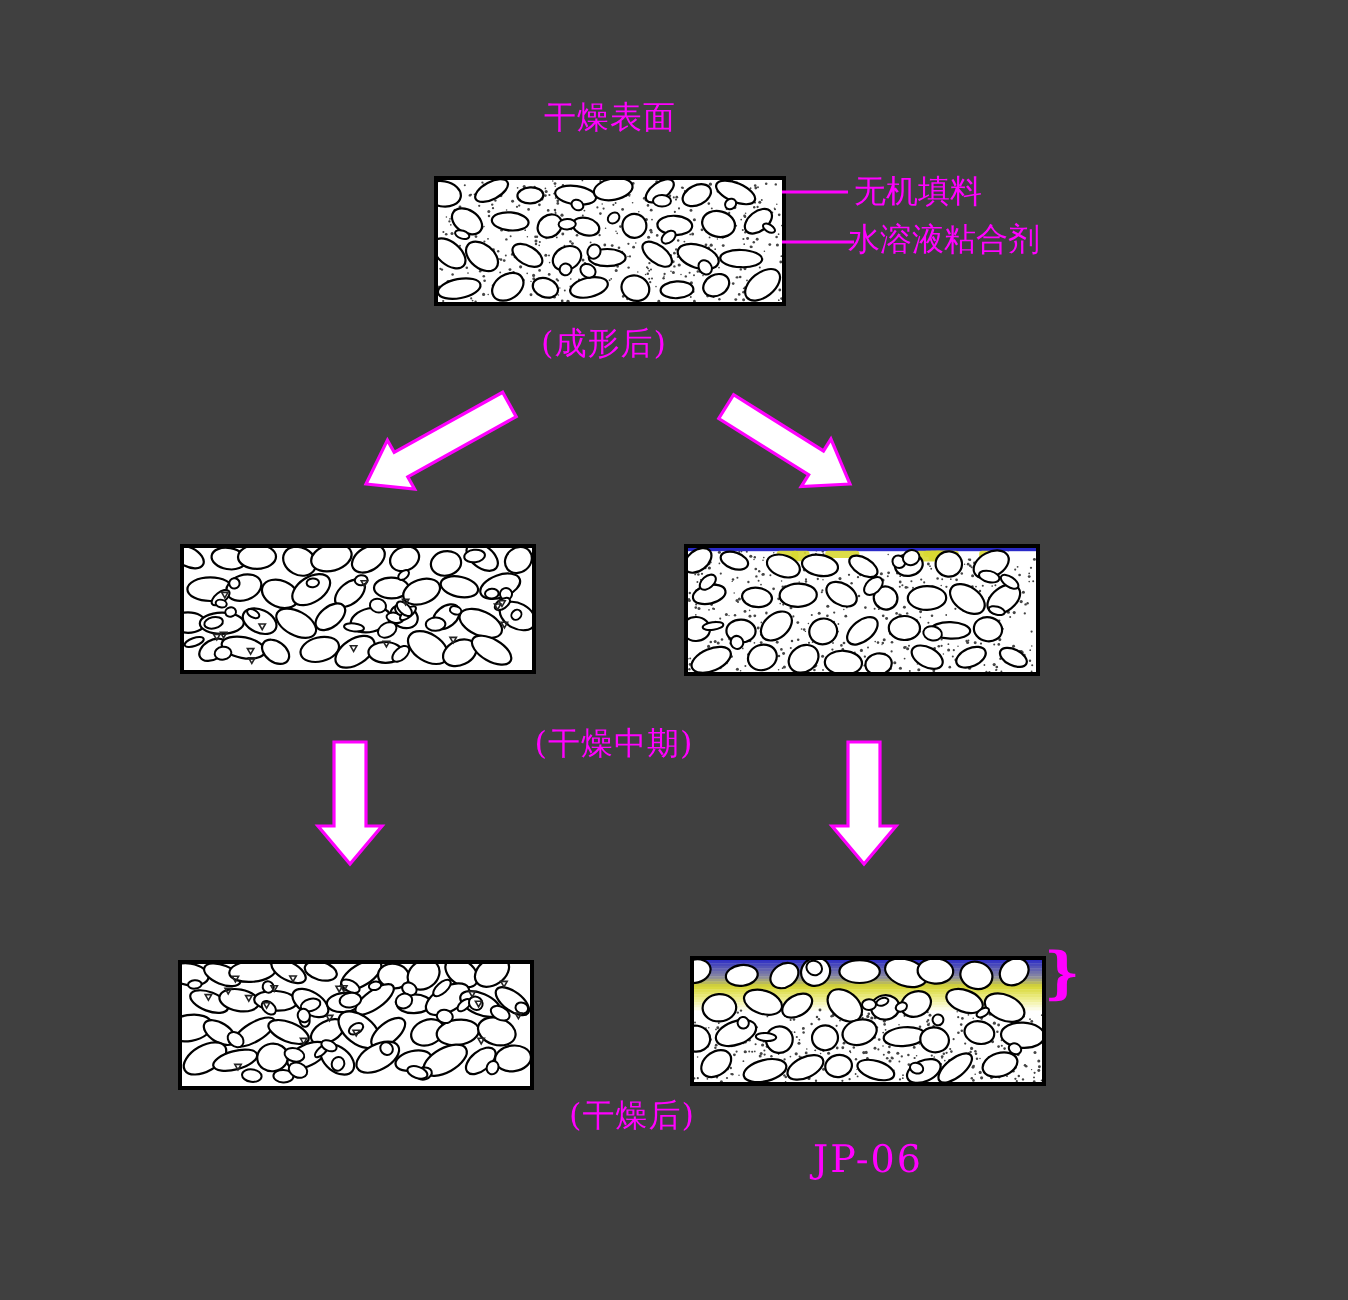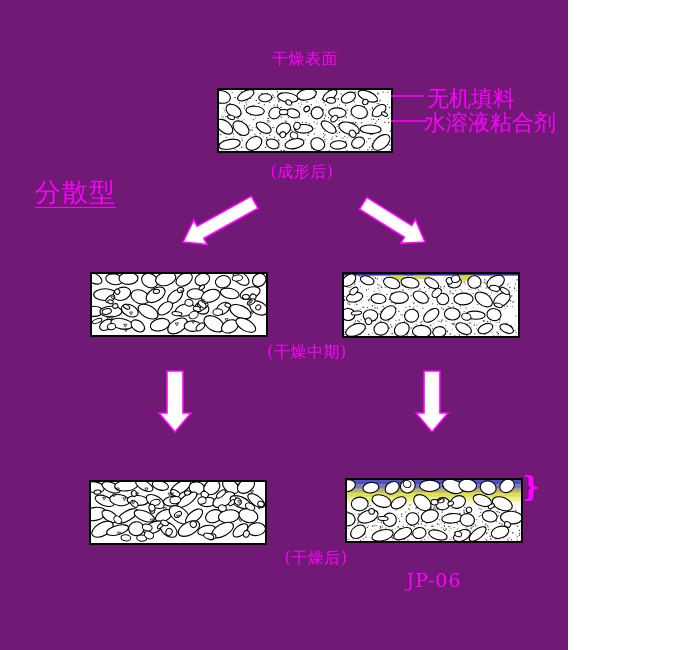--- a/index.html
+++ b/index.html
@@ -1,21 +1,21 @@
 <!DOCTYPE html>
 <html><head>
 <meta charset="utf-8">
 <style>
   html,body{margin:0;padding:0;background:#fff;}
-  #canvas{position:relative;width:568px;height:650px;background:#701a75;overflow:hidden;
+  #canvas{position:relative;width:674px;height:650px;background:#404040;overflow:hidden;
           font-family:"DejaVu Serif","Liberation Serif",serif;}
   .t{position:absolute;color:#ff00ff;white-space:nowrap;line-height:1;}
   .c{transform:translateX(-50%);}
   .s16{font-size:16px;letter-spacing:0.5px;}
-  .s17{font-size:22px;}
+  .s17{font-size:16px;}
   .title{font-size:26px;letter-spacing:1px;border-bottom:1.6px solid #ff00ff;padding-bottom:2px;}
   .prod{font-size:19px;letter-spacing:1px;}
   .brace{font-size:28px;font-weight:bold;}
   .conc{font-size:17px;letter-spacing:2px;}
   .tex{position:absolute;}
   #overlay{position:absolute;left:0;top:0;pointer-events:none;}
 </style>
 </head>
 <body>
 
@@ -630,21 +630,20 @@
       <ellipse cx="89.8" cy="21.0" rx="3.1" ry="2.5" fill="#fff" stroke="#000" stroke-width="1" transform="rotate(-37 89.8 21.0)"></ellipse>
       <ellipse cx="65.8" cy="46.7" rx="3.0" ry="2.9" fill="#fff" stroke="#000" stroke-width="1" transform="rotate(-33 65.8 46.7)"></ellipse>
       <rect x="1" y="1" width="174" height="63" fill="none" stroke="#000" stroke-width="2"></rect>
     </svg>
 
   <div class="t s17" style="left:427px;top:88px;">无机填料</div>
   <div class="t s17" style="left:424px;top:112px;">水溶液粘合剂</div>
 
   <div class="t s16 c" style="left:302px;top:164px;">(成形后)</div>
 
-  <div class="t title" style="left:35px;top:179px;">分散型</div>
 
   <svg class="tex" id="tex-mid-disp" style="left:90px;top:272px;" width="178" height="65">
       <rect x="0" y="0" width="178" height="65" fill="#fff"></rect>
       <ellipse cx="4.0" cy="6.4" rx="8.5" ry="4.8" fill="#fff" stroke="#000" stroke-width="1.1" transform="rotate(27 4.0 6.4)"></ellipse>
       <ellipse cx="24.3" cy="7.3" rx="8.6" ry="5.3" fill="#fff" stroke="#000" stroke-width="1.1" transform="rotate(10 24.3 7.3)"></ellipse>
       <ellipse cx="38.5" cy="6.4" rx="9.5" ry="6.0" fill="#fff" stroke="#000" stroke-width="1.1" transform="rotate(-1 38.5 6.4)"></ellipse>
       <ellipse cx="59.8" cy="8.6" rx="8.6" ry="6.8" fill="#fff" stroke="#000" stroke-width="1.1" transform="rotate(29 59.8 8.6)"></ellipse>
       <ellipse cx="75.7" cy="6.8" rx="10.3" ry="6.6" fill="#fff" stroke="#000" stroke-width="1.1" transform="rotate(-15 75.7 6.8)"></ellipse>
       <ellipse cx="94.2" cy="7.5" rx="8.9" ry="5.8" fill="#fff" stroke="#000" stroke-width="1.1" transform="rotate(-31 94.2 7.5)"></ellipse>
       <ellipse cx="112.3" cy="7.4" rx="7.5" ry="5.9" fill="#fff" stroke="#000" stroke-width="1.1" transform="rotate(-24 112.3 7.4)"></ellipse>
@@ -1330,21 +1329,21 @@
       <ellipse cx="107.4" cy="8.9" rx="3.3" ry="3.0" fill="#fff" stroke="#000" stroke-width="1" transform="rotate(43 107.4 8.9)"></ellipse>
       <ellipse cx="124.3" cy="44.7" rx="4.7" ry="3.5" fill="#fff" stroke="#000" stroke-width="1" transform="rotate(12 124.3 44.7)"></ellipse>
       <ellipse cx="26.5" cy="49.2" rx="3.1" ry="3.3" fill="#fff" stroke="#000" stroke-width="1" transform="rotate(-29 26.5 49.2)"></ellipse>
       <ellipse cx="113.6" cy="6.8" rx="4.2" ry="3.7" fill="#fff" stroke="#000" stroke-width="1" transform="rotate(-21 113.6 6.8)"></ellipse>
       <ellipse cx="162.8" cy="18.9" rx="5.0" ry="2.5" fill="#fff" stroke="#000" stroke-width="1" transform="rotate(34 162.8 18.9)"></ellipse>
       <ellipse cx="14.5" cy="41.0" rx="5.2" ry="1.9" fill="#fff" stroke="#000" stroke-width="1" transform="rotate(-8 14.5 41.0)"></ellipse>
       <ellipse cx="11.9" cy="19.1" rx="4.7" ry="2.9" fill="#fff" stroke="#000" stroke-width="1" transform="rotate(-41 11.9 19.1)"></ellipse>
       <rect x="1" y="1" width="176" height="64" fill="none" stroke="#000" stroke-width="2"></rect>
     </svg>
 
-  <div class="t s16 c" style="left:307px;top:344px;">(干燥中期)</div>
+  <div class="t s16 c" style="left:307px;top:364px;">(干燥中期)</div>
 
   <svg class="tex" id="tex-dry-disp" style="left:89px;top:480px;" width="178" height="65">
       <rect x="0" y="0" width="178" height="65" fill="#fff"></rect>
       <ellipse cx="5.6" cy="7.2" rx="9.8" ry="5.4" fill="#fff" stroke="#000" stroke-width="1.1" transform="rotate(9 5.6 7.2)"></ellipse>
       <ellipse cx="22.2" cy="7.4" rx="9.7" ry="4.7" fill="#fff" stroke="#000" stroke-width="1.1" transform="rotate(22 22.2 7.4)"></ellipse>
       <ellipse cx="37.2" cy="5.6" rx="11.6" ry="5.3" fill="#fff" stroke="#000" stroke-width="1.1" transform="rotate(-5 37.2 5.6)"></ellipse>
       <ellipse cx="55.3" cy="5.6" rx="9.4" ry="4.5" fill="#fff" stroke="#000" stroke-width="1.1" transform="rotate(28 55.3 5.6)"></ellipse>
       <ellipse cx="71.4" cy="5.5" rx="8.2" ry="4.5" fill="#fff" stroke="#000" stroke-width="1.1" transform="rotate(15 71.4 5.5)"></ellipse>
       <ellipse cx="91.6" cy="7.5" rx="11.4" ry="5.3" fill="#fff" stroke="#000" stroke-width="1.1" transform="rotate(-32 91.6 7.5)"></ellipse>
       <ellipse cx="107.8" cy="8.0" rx="7.8" ry="6.1" fill="#fff" stroke="#000" stroke-width="1.1" transform="rotate(9 107.8 8.0)"></ellipse>

